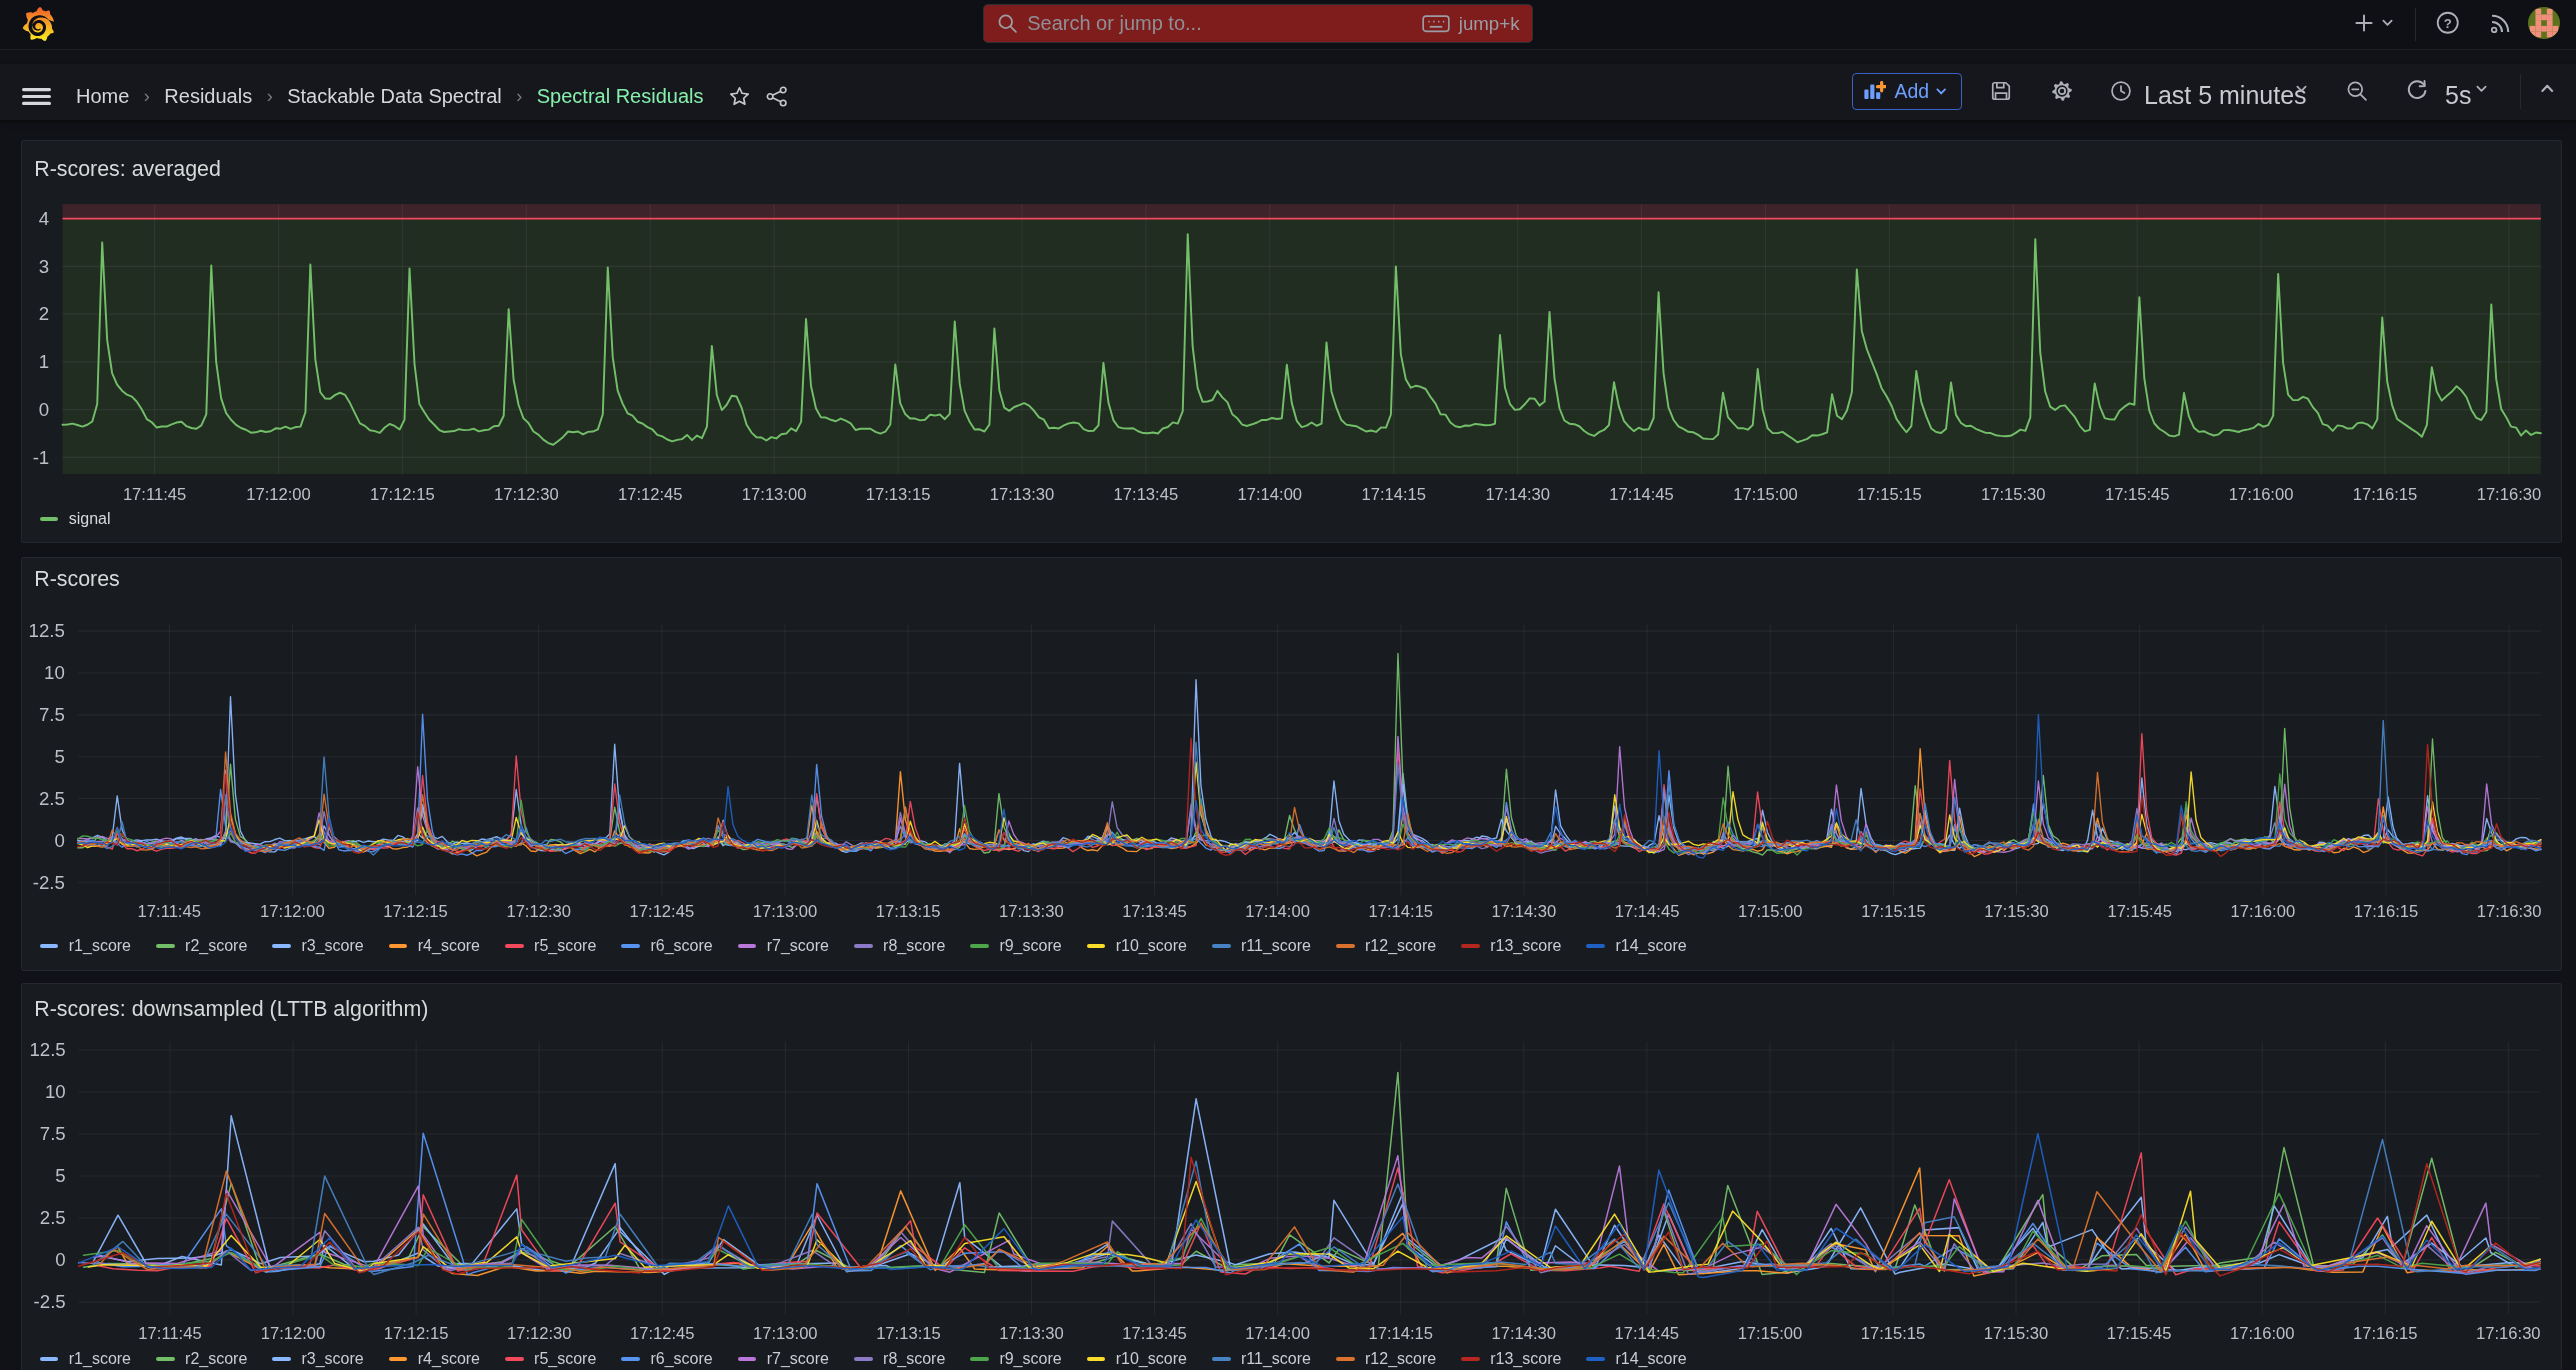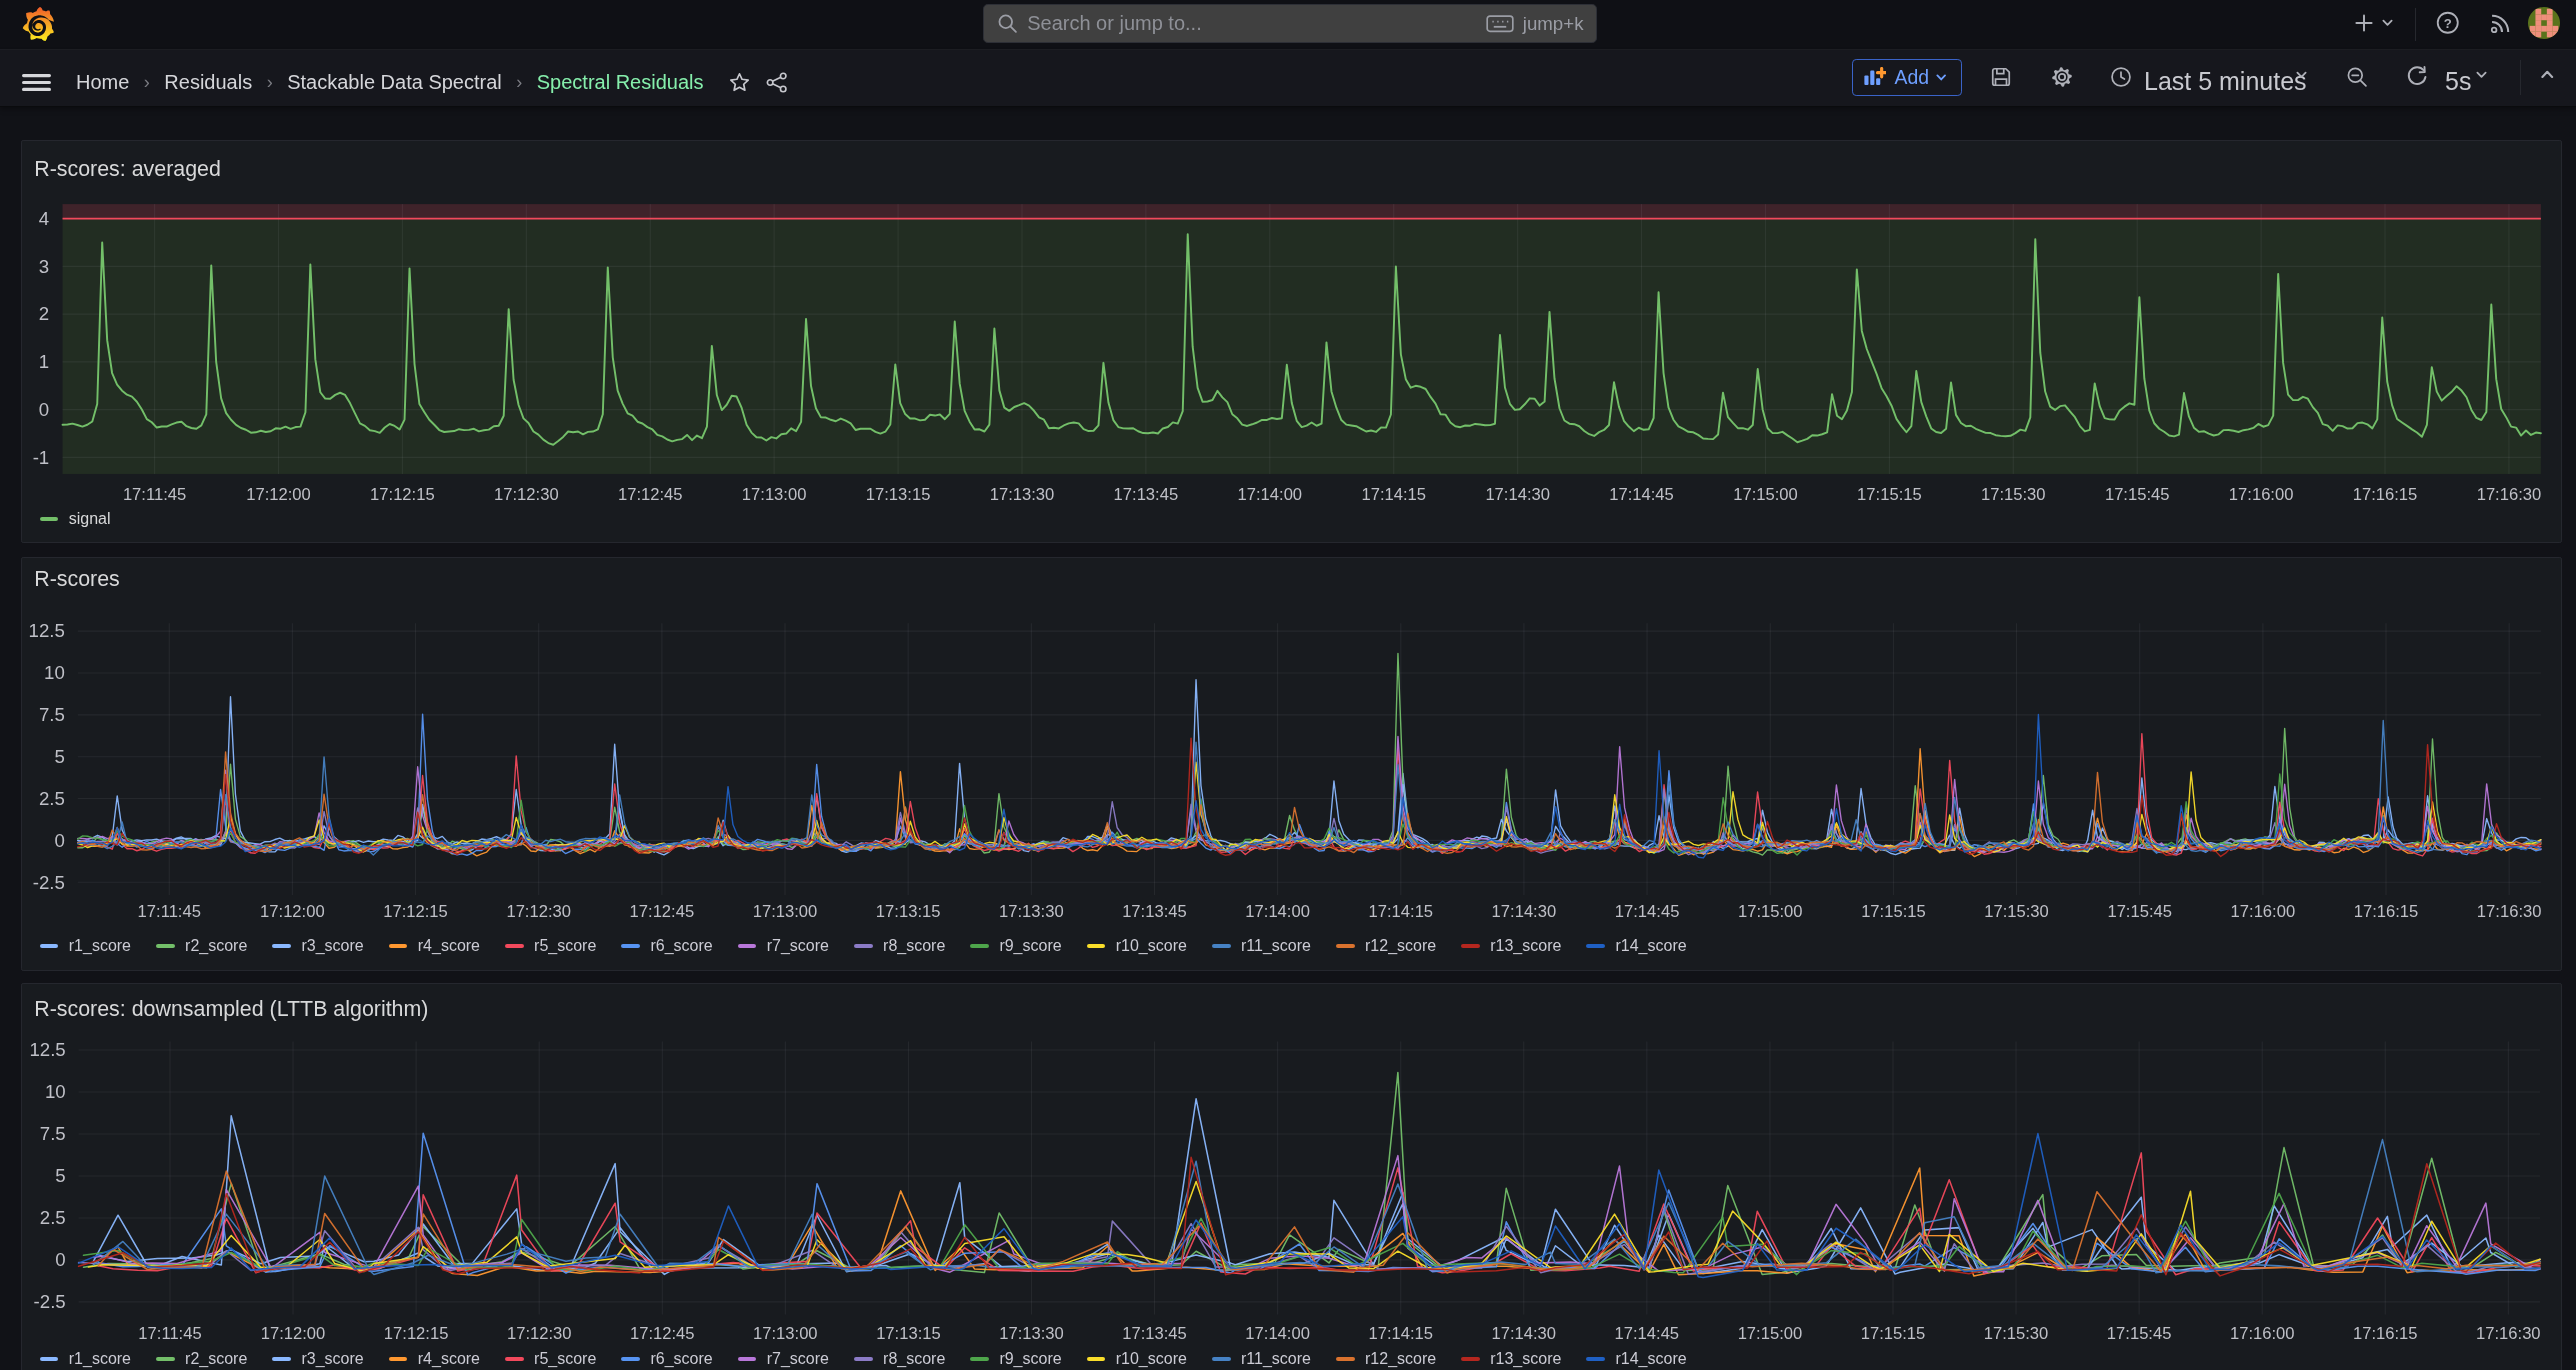--- a/index.html
+++ b/index.html
@@ -1,19 +1,19 @@
 <!DOCTYPE html>
 <html style="font-size:11px"><head><meta charset="utf-8"><style>
 * { margin:0; padding:0; box-sizing:border-box; }
 html,body { width:2576px; height:1371px; background:#111217; overflow:hidden;
   font-family:"Liberation Sans",sans-serif; -webkit-font-smoothing:antialiased; }
 .abs { position:absolute; }
 #bar1 { position:absolute; left:0; top:0; width:2576px; height:50px; background:#0f1015; border-bottom:0.7px solid #1d1e24; }
-#bar2 { position:absolute; left:0; top:50px; width:2576px; height:57px; background:#16171d; border-bottom:0.7px solid #0a0b0d; box-shadow:0 2.8px 5.5px rgba(0,0,0,0.35); }
-.searchbox { position:absolute; left:983px; top:4.2px; width:614px; height:39px; background:#404040; border:0.7px solid #2d2f36; border-radius:4.8px; display:flex; align-items:center; padding:0 12.5px; }
+#bar2 { position:absolute; left:0; top:64px; width:2576px; height:57px; background:#16171d; border-bottom:0.7px solid #0a0b0d; box-shadow:0 2.8px 5.5px rgba(0,0,0,0.35); }
+.searchbox { position:absolute; left:983px; top:4.2px; width:550px; height:39px; background:#7f1d1d; border:0.7px solid #2d2f36; border-radius:4.8px; display:flex; align-items:center; padding:0 12.5px; }
 .searchbox .ph { color:#8e9097; font-size:20px; margin-left:9.7px; flex:1; }
 .searchbox .ck { color:#9b9da5; font-size:18.7px; margin-left:8.3px; }
 .crumb { color:#d5d6da; font-size:20px; }
 .crumb.dim { color:#86efac; }
 .sep { color:#7b7c83; font-size:18px; padding:0 14.5px; }
 .panel { position:absolute; background:#181b1f; border:0.7px solid #25272e; border-radius:2.1px;margin-top:6px; }
 .ptitle { position:absolute; left:11.8px; color:#d8d9da; font-size:21.4px; font-weight:500; white-space:nowrap; }
 .legend { position:absolute; display:flex; color:#ccccd5; font-size:16px; white-space:nowrap; }
 .legend .li { display:flex; align-items:center; margin-right:25px; }
 .legend .dash { display:inline-block; width:18.7px; height:4.8px; border-radius:2.8px; margin-right:10.4px; }

